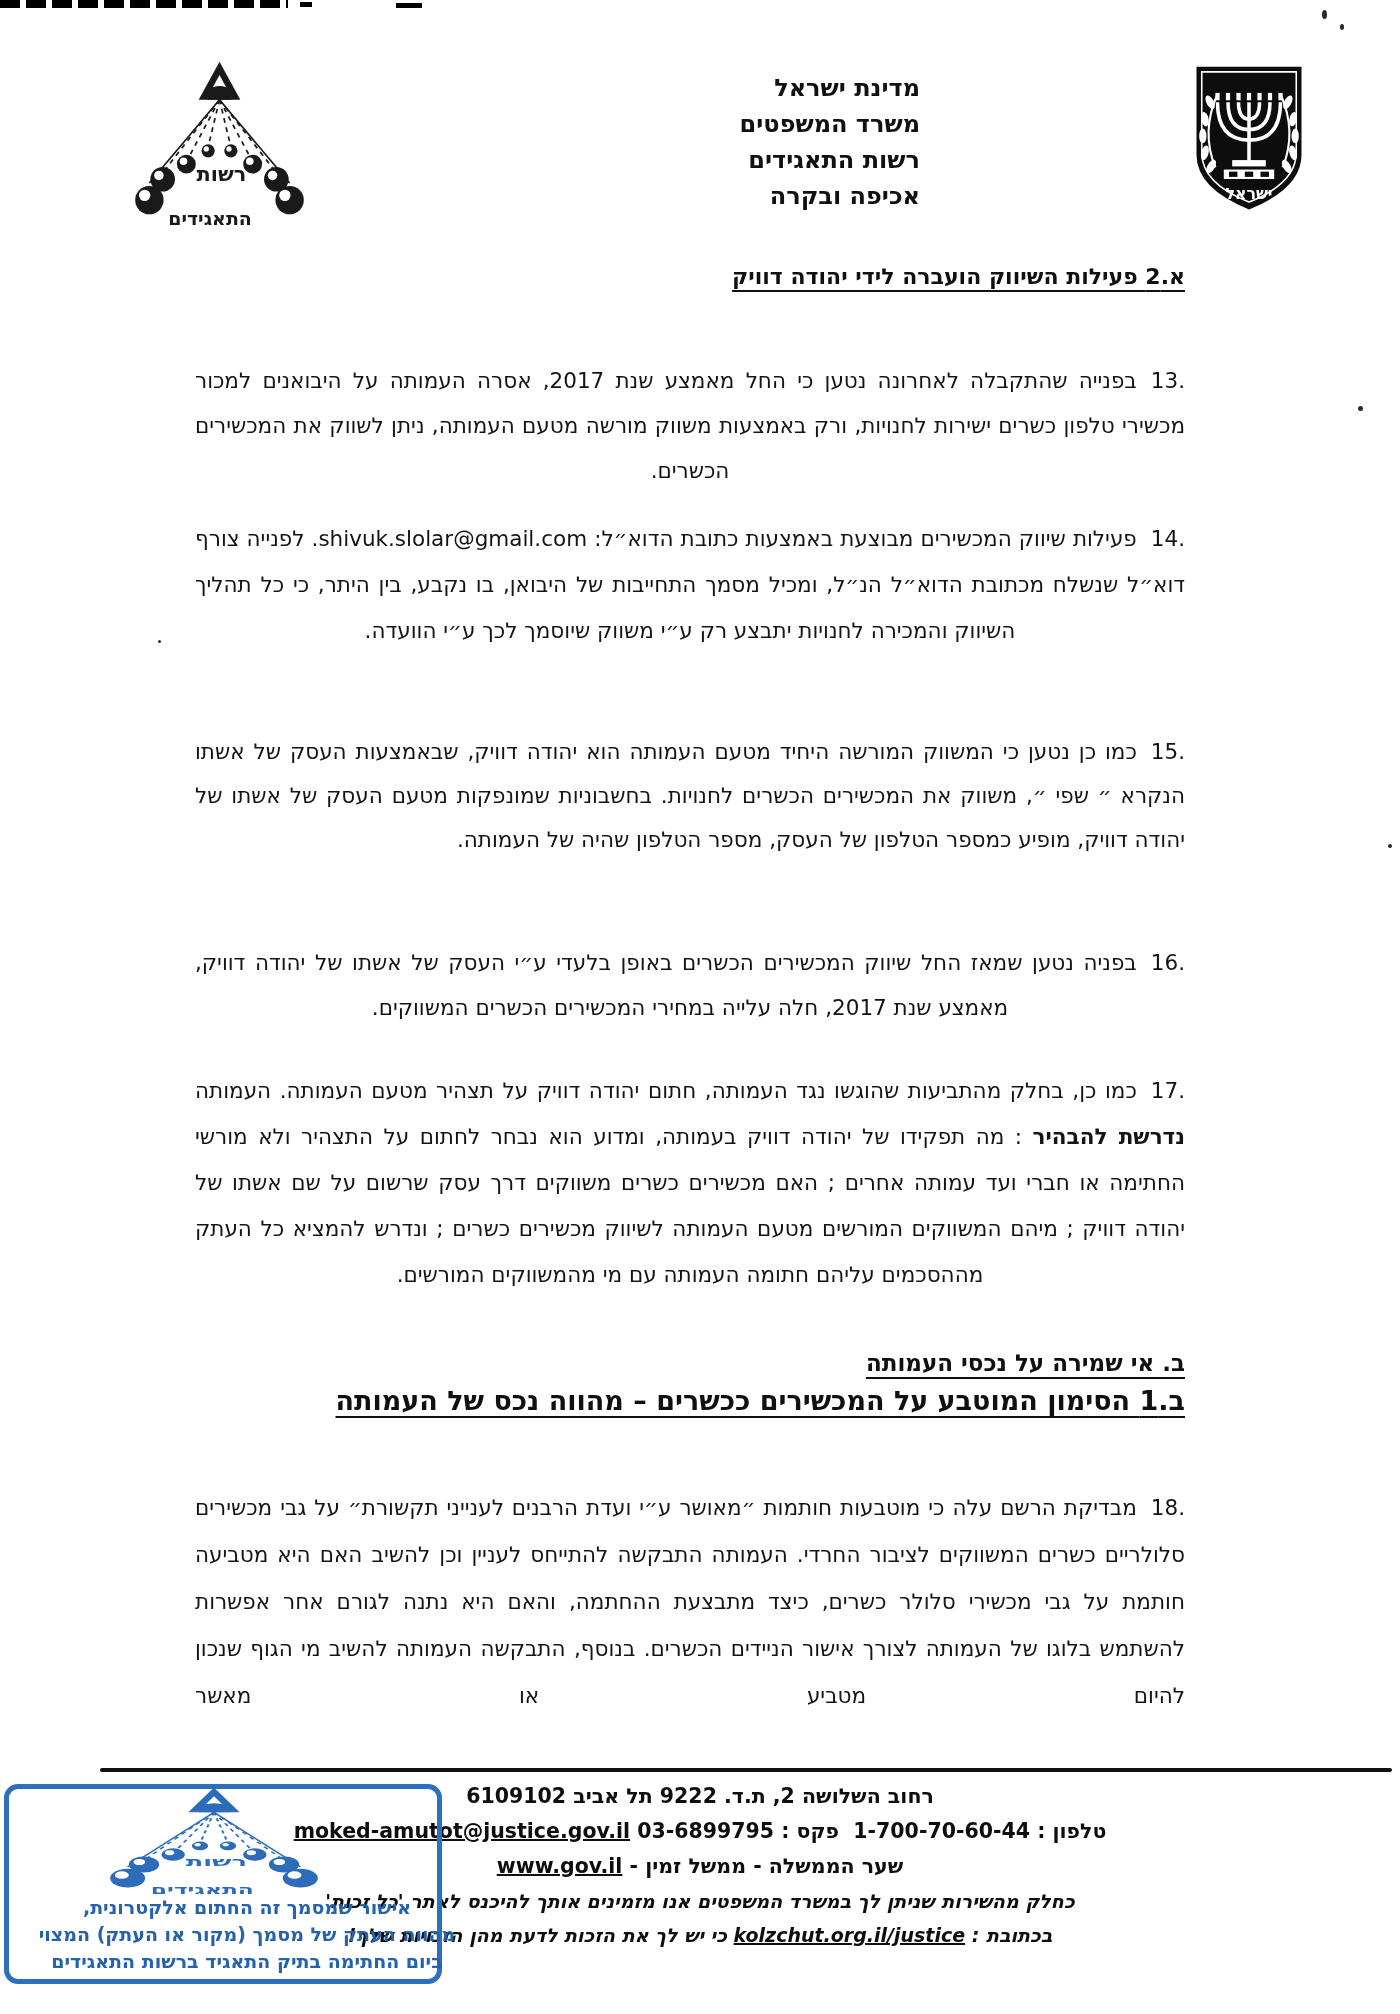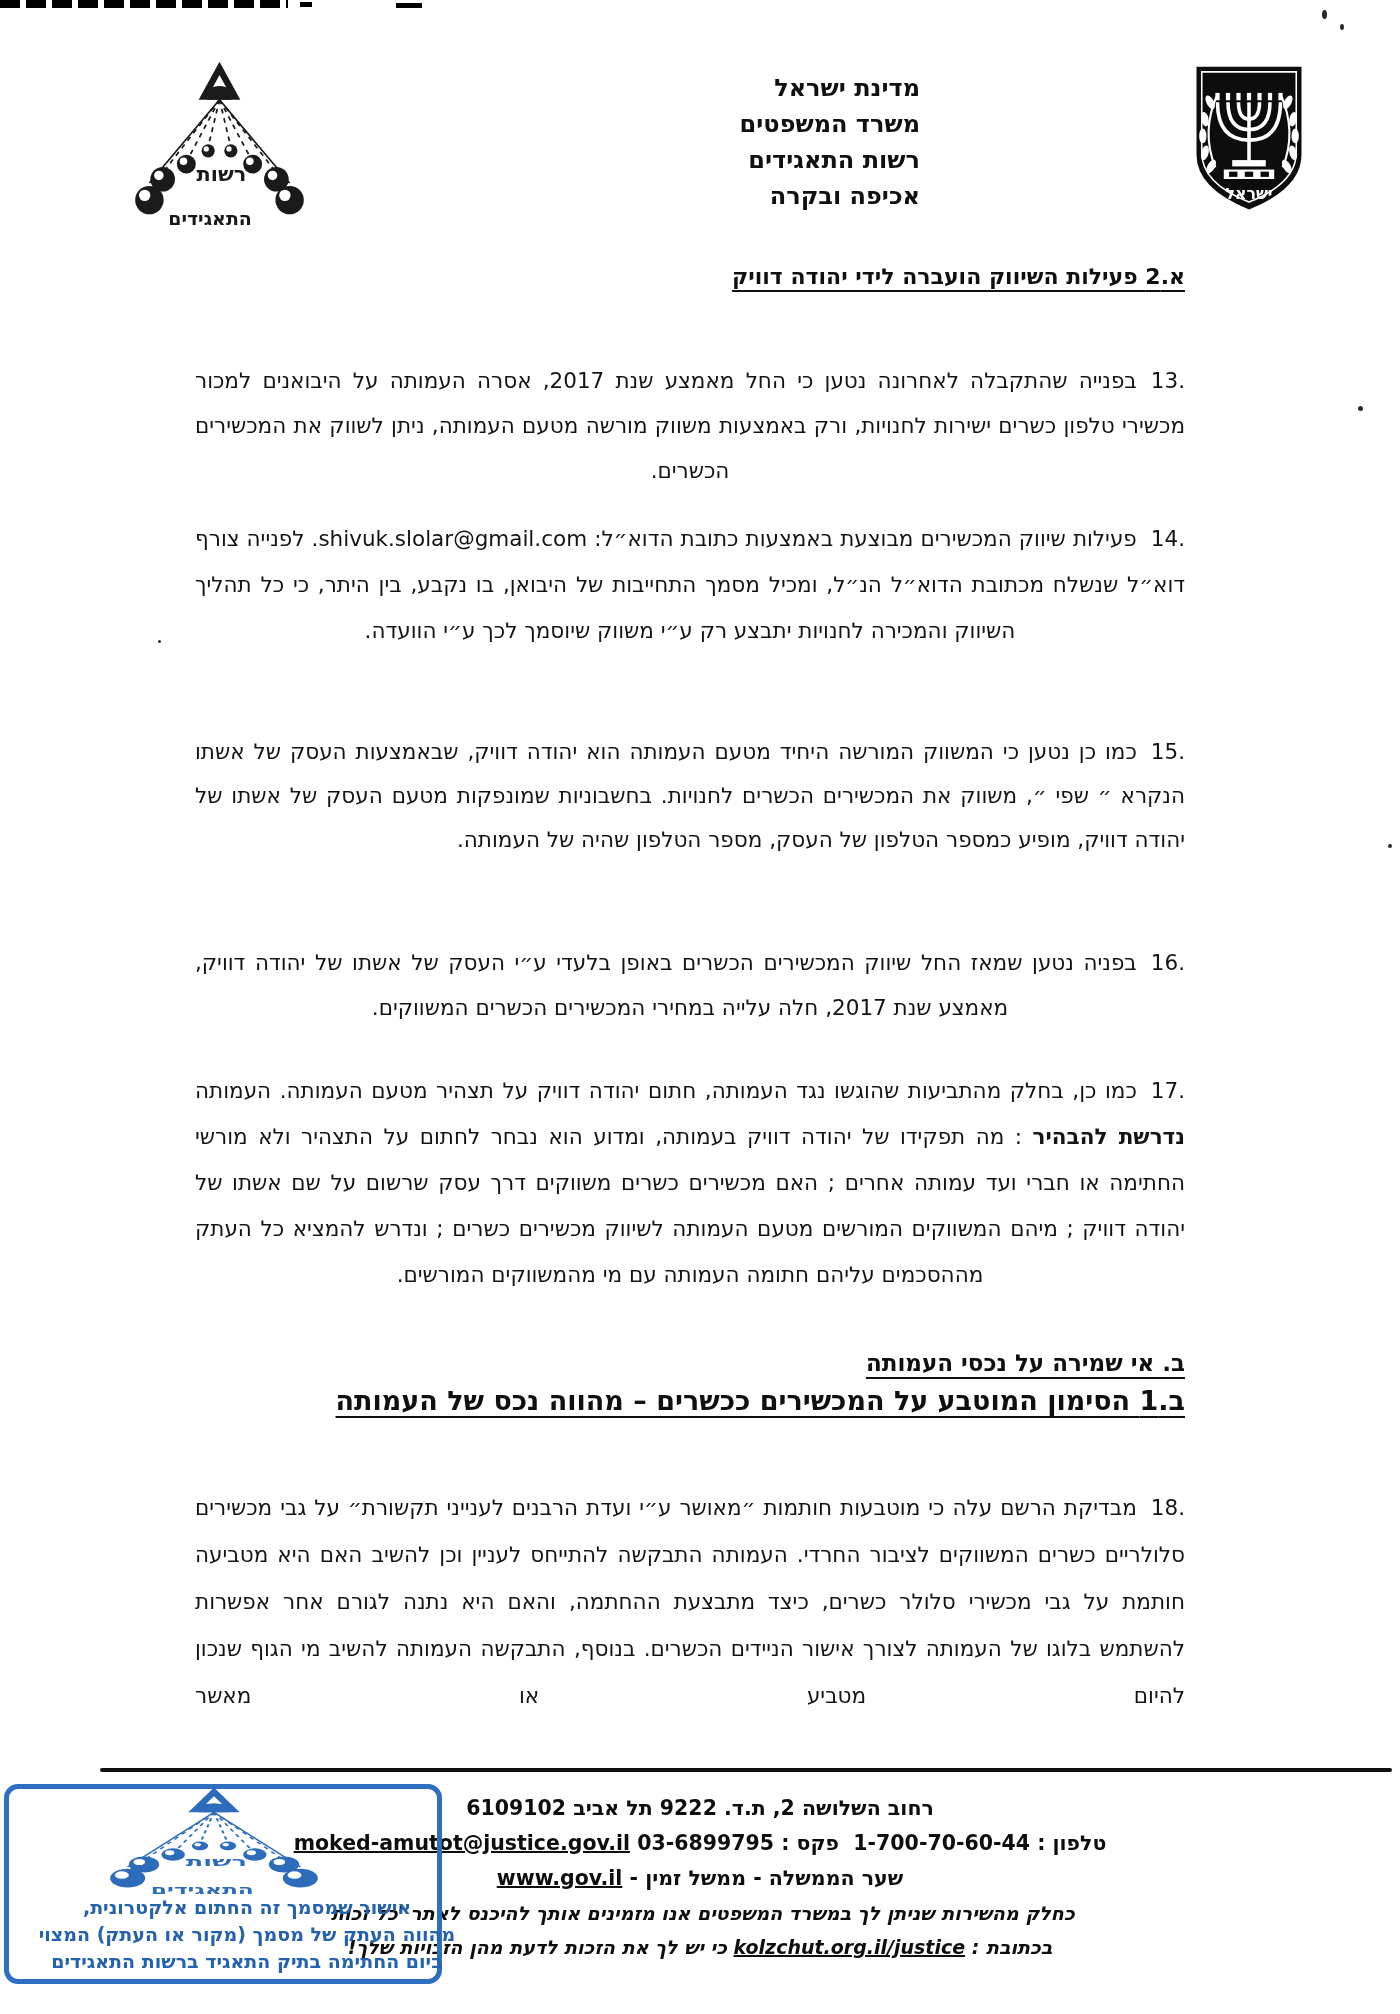--- a/index.html
+++ b/index.html
@@ -30,21 +30,21 @@
   .p13{top:358px;line-height:45px;text-align-last:center;}
   .p14{top:516px;line-height:46px;text-align-last:center;}
   .p15{top:730px;line-height:44px;text-align-last:right;}
   .p16{top:940px;line-height:45px;text-align-last:center;}
   .p17{top:1068px;line-height:46px;text-align-last:center;}
   .p18{top:1484px;line-height:47px;text-align-last:justify;}
   .pnum{font-weight:normal;margin-left:14px;}
   .bld{font-weight:bold;}
   
   .divider{position:absolute;left:100px;top:1768px;width:1292px;height:4px;background:#101010;border-radius:2px;}
-  .footer{position:absolute;left:190px;top:1782px;width:1020px;text-align:center;direction:rtl;color:#0e0e0e;margin-top:12px;}
+  .footer{position:absolute;left:190px;top:1782px;width:1020px;text-align:center;direction:rtl;color:#0e0e0e;}
   .f-line{margin:0 0 6px 0;}
   .f-bold{font-weight:bold;font-size:20.5px;line-height:29px;}
   .f-italic{font-weight:bold;font-style:italic;font-size:19px;line-height:28px;}
   .link{text-decoration:underline;text-decoration-thickness:2px;}
   
   .stamp{position:absolute;left:4px;top:1784px;width:428px;height:190px;
     border:5px solid #2f6fc0;border-radius:14px;}
   .stamp-logo{position:absolute;left:100px;top:-4px;width:210px;height:118px;}
   .stamp-lines{position:absolute;left:0;bottom:4px;width:100%;text-align:center;direction:rtl;
     color:#2562ae;font-weight:bold;font-size:19px;line-height:27px;padding-left:24px;}

